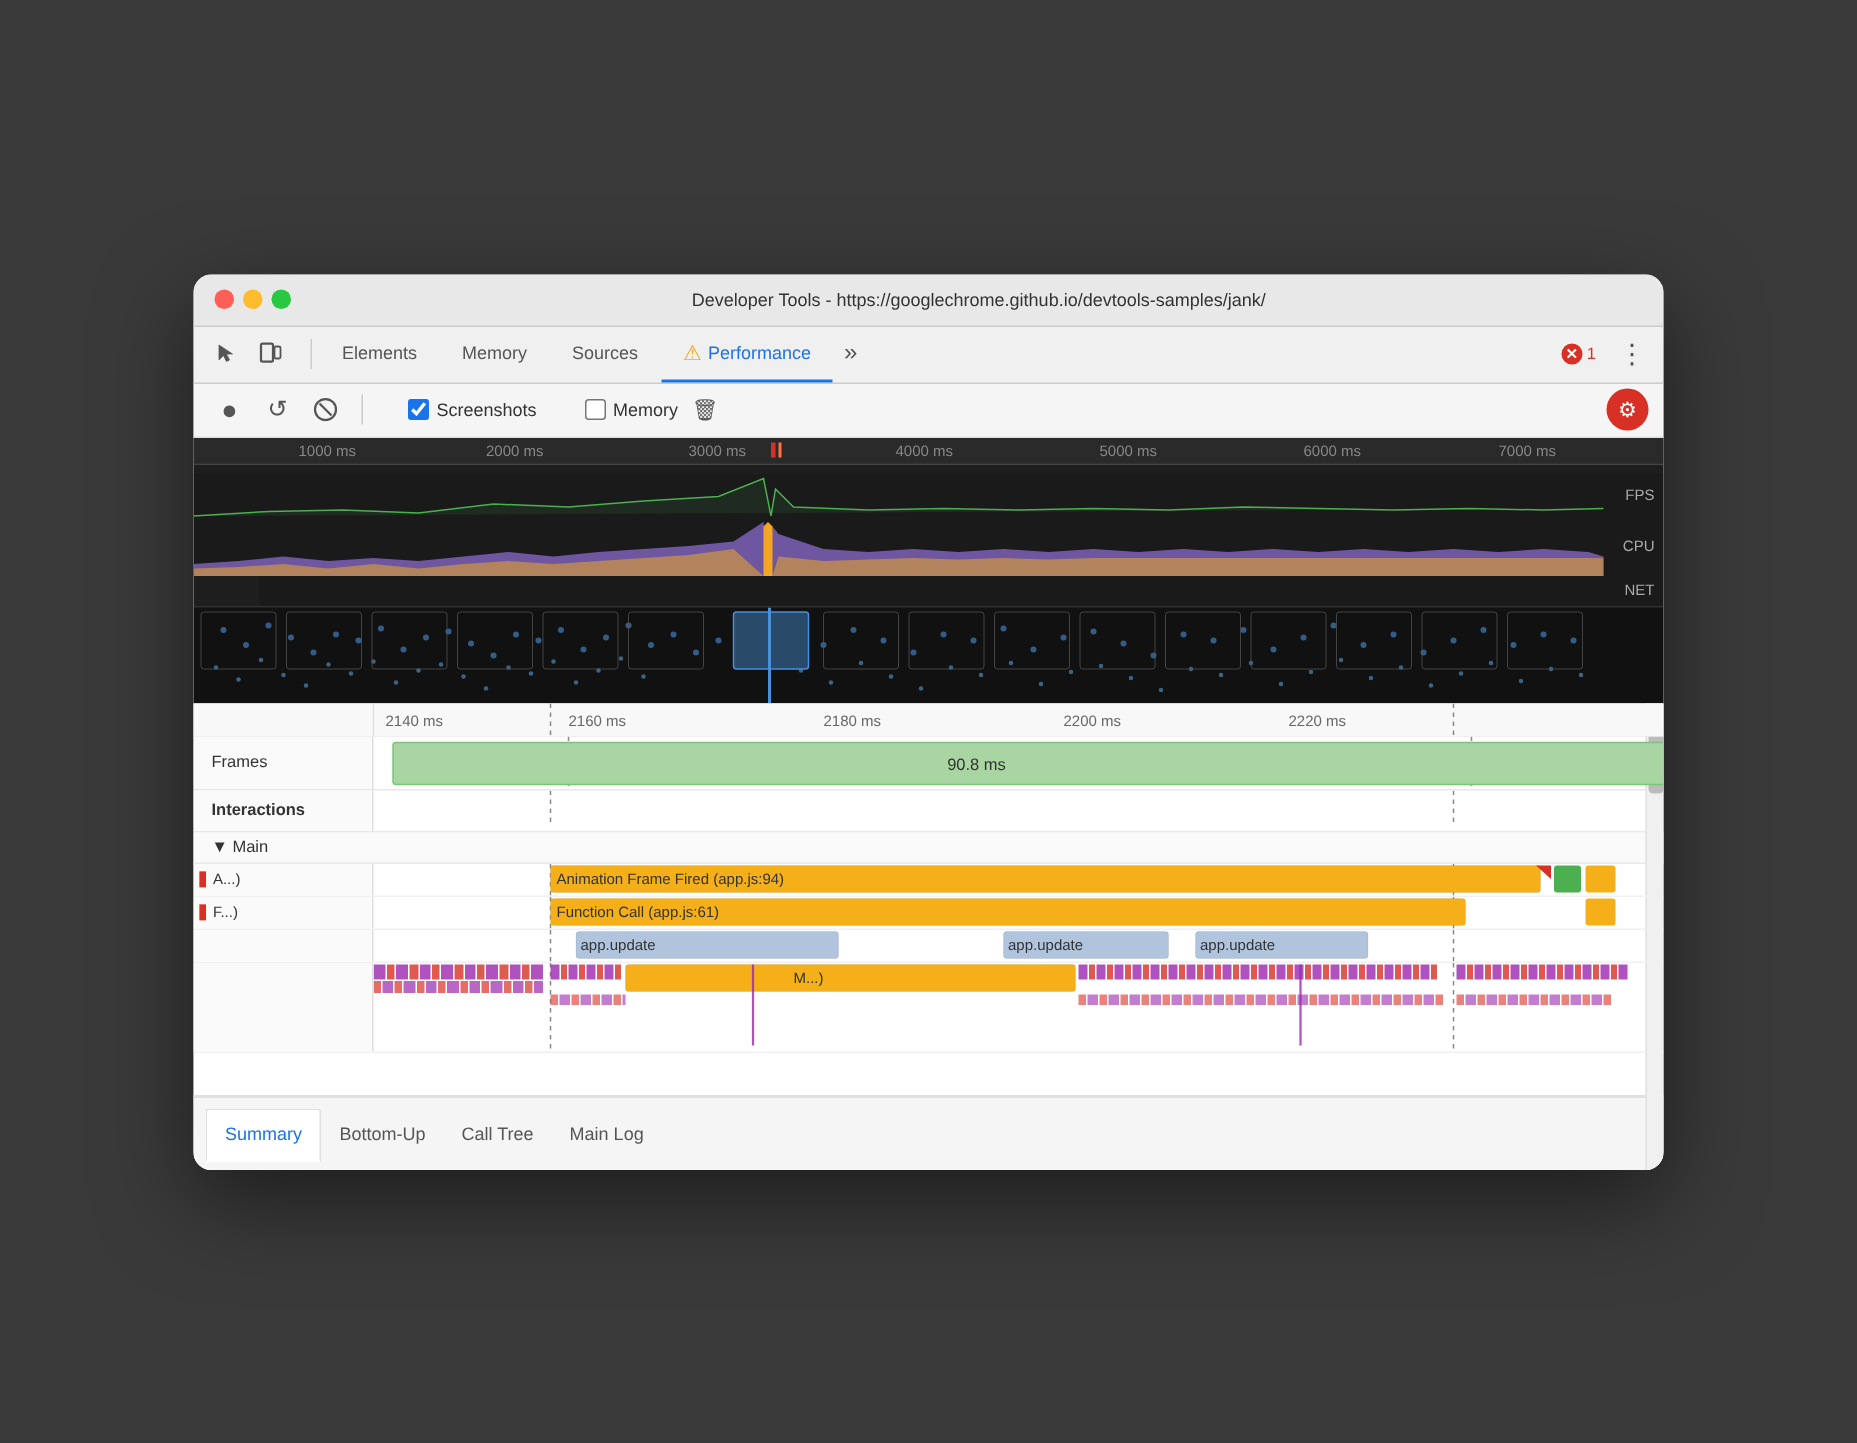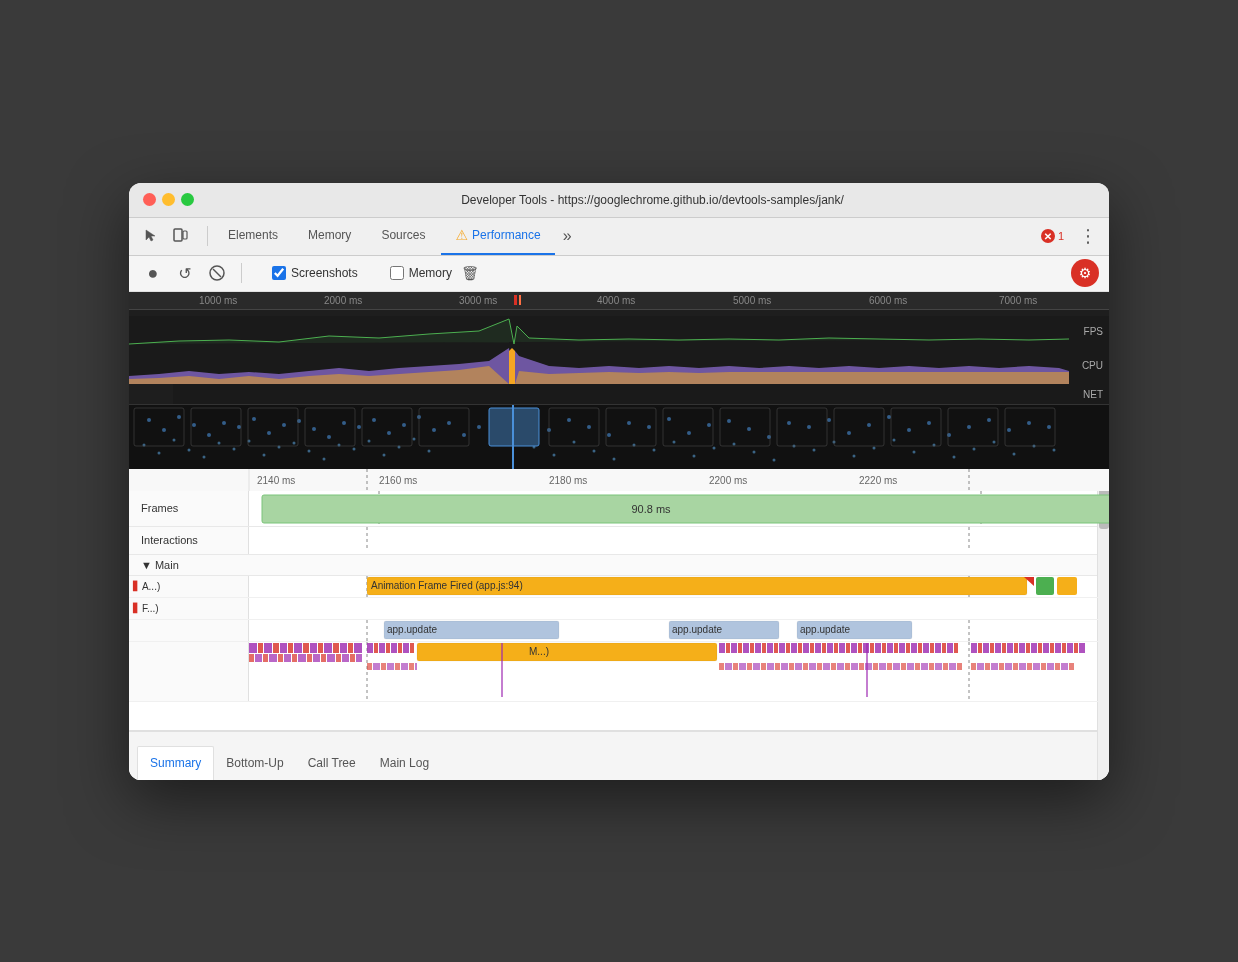--- a/index.html
+++ b/index.html
@@ -327,21 +327,21 @@
       background: #fafafa;
     }
     .main-header span {
       margin-left: 4px;
     }
     
     .bottom-tabs {
       border-top: 2px solid #e0e0e0;
       background: #f5f5f5;
       display: flex;
-      align-items: flex-end;
+      align-items: center;
       padding: 0 8px;
       height: 50px;
       margin-top: 28px;
     }
     .bottom-tab {
       padding: 0 12px;
       height: 36px;
       display: flex;
       align-items: center;
       font-size: 12px;
@@ -683,21 +683,21 @@
 
           <line x1="118" y1="0" x2="118" y2="36" stroke="#888" stroke-width="1" stroke-dasharray="3,3"></line>
           <line x1="720" y1="0" x2="720" y2="36" stroke="#888" stroke-width="1" stroke-dasharray="3,3"></line>
 
           <rect x="1" y="4" width="855" height="28" rx="2" fill="#a8d5a2" stroke="#7bc47a" stroke-width="1"></rect>
           <text x="390" y="22" fill="#333" font-size="11" font-family="-apple-system,sans-serif" text-anchor="middle">90.8 ms</text>
         </svg>
       </div>
     </div>
 
-    <div class="track-row interactions-track" style="height:24px;">
+    <div class="track-row interactions-track" style="height:24px;font-weight:bold;">
       <div class="track-label">
         <span>Interactions</span>
       </div>
       <div class="track-content">
         <svg width="100%" height="24">
           <line x1="118" y1="0" x2="118" y2="24" stroke="#888" stroke-width="1" stroke-dasharray="3,3"></line>
           <line x1="720" y1="0" x2="720" y2="24" stroke="#888" stroke-width="1" stroke-dasharray="3,3"></line>
         </svg>
       </div>
     </div>
@@ -727,20 +727,31 @@
 
             <rect x="808" y="1" width="20" height="18" rx="2" fill="#f5af19"></rect>
           </svg>
         </div>
       </div>
 
       <div style="display:flex;height:22px;border-bottom:1px solid #f0f0f0;position:relative;">
         <div style="width:120px;min-width:120px;background:#fafafa;border-right:1px solid #e0e0e0;padding:0 4px;font-size:10px;color:#333;display:flex;align-items:center;">
           <span style="color:#d93025;font-size:9px;margin-right:2px;">▋</span>
           <span>F...)</span>
+        </div>
+        <div style="flex:1;position:relative;overflow:hidden;">
+          <svg width="100%" height="22">
+            <line x1="118" y1="0" x2="118" y2="22" stroke="#888" stroke-width="1" stroke-dasharray="3,3"></line>
+            <line x1="720" y1="0" x2="720" y2="22" stroke="#888" stroke-width="1" stroke-dasharray="3,3"></line>
+
+            <rect x="118" y="1" width="610" height="18" rx="2" fill="#f5af19" stroke="rgba(0,0,0,0.1)" stroke-width="0.5"></rect>
+            <text x="122" y="13" fill="#333" font-size="10" font-family="-apple-system,sans-serif">Function Call (app.js:61)</text>
+
+            <rect x="808" y="1" width="20" height="18" rx="2" fill="#f5af19"></rect>
+          </svg>
         </div>
       </div>
 
       <div style="display:flex;height:22px;border-bottom:1px solid #f0f0f0;position:relative;text-decoration:underline;">
         <div style="width:120px;min-width:120px;background:#fafafa;border-right:1px solid #e0e0e0;"></div>
         <div style="flex:1;position:relative;overflow:hidden;">
           <svg width="100%" height="22">
             <line x1="118" y1="0" x2="118" y2="22" stroke="#888" stroke-width="1" stroke-dasharray="3,3"></line>
             <line x1="720" y1="0" x2="720" y2="22" stroke="#888" stroke-width="1" stroke-dasharray="3,3"></line>
 

